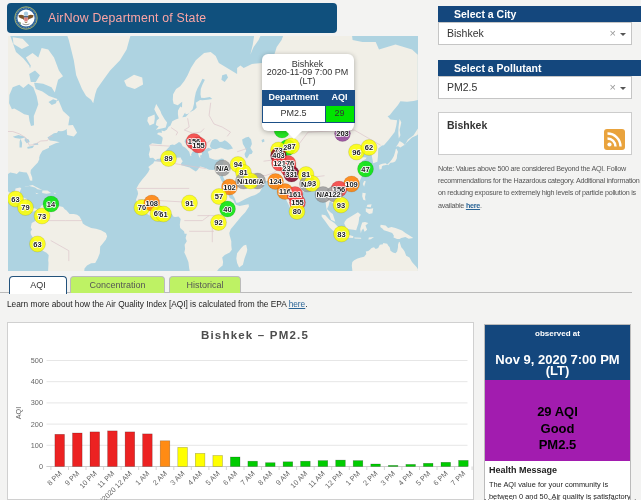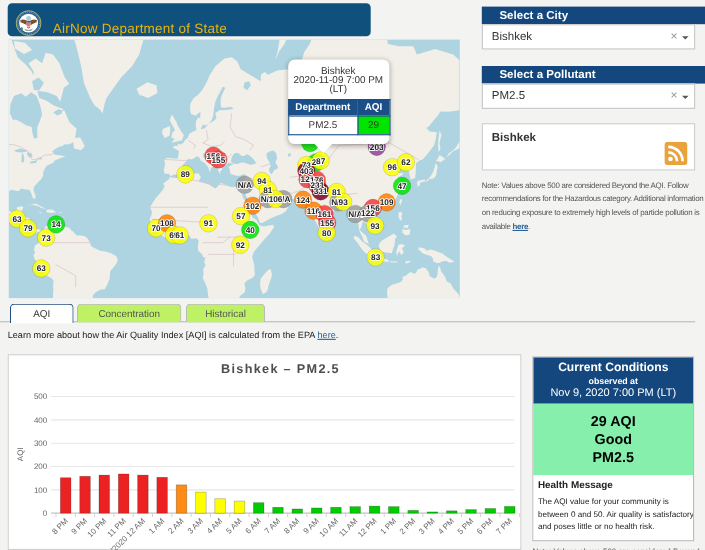--- a/index.html
+++ b/index.html
@@ -1,15 +1,15 @@
 <!DOCTYPE html>
 <html><head><meta charset="utf-8"><style>
 *{margin:0;padding:0;box-sizing:border-box}
 body{width:641px;height:500px;background:#f3f3f2;font-family:"Liberation Sans",sans-serif;overflow:hidden;position:relative}
-.hdr{position:absolute;left:7px;top:2.5px;width:330px;height:30px;background:#10507d;border-radius:4px;color:#eab308;display:flex;align-items:flex-end}
+.hdr{position:absolute;left:7px;top:2.5px;width:330px;height:30px;background:#10507d;border-radius:4px;color:#fca5a5;display:flex;align-items:center}
 .hdr .ttl{font-size:12.3px;margin-left:10px;letter-spacing:0.2px}
 .seal{margin-left:7px;width:24px;height:24px}
 .map{position:absolute;left:8px;top:36px;width:410px;height:235px;background:#aed3e1;overflow:hidden}
 .mlb{font:bold 7.5px "Liberation Sans",sans-serif;text-anchor:middle;fill:#222;paint-order:stroke;stroke:#ffffff;stroke-width:1.6px}
 .popup{position:absolute;left:253.5px;top:17.5px;width:92px;height:77px;background:#fff;border-radius:6px;box-shadow:0 1px 5px rgba(0,0,0,0.3);padding-top:6px;font-size:9px;color:#333;text-align:center;line-height:1.0;white-space:nowrap}
 .popup:after{content:"";position:absolute;left:26px;bottom:-8px;border:8px solid transparent;border-top-color:#fff;border-bottom:0;margin-left:-2px}
 .ptab{border-collapse:collapse;margin:4px auto 0;font-size:9px}
 .ptab th{background:#1b4f87;color:#fff;padding:2px 6px 3px;border:1px solid #1b4f87;font-size:9px}
 .ptab td{border:1px solid #1b4f87;padding:3px 4px 4px;text-align:center}
 .sbh{position:absolute;left:438px;width:214px;height:16px;background:#14477d;color:#fff;font-weight:bold;font-size:10.5px;line-height:16px;padding-left:16px}
@@ -21,21 +21,21 @@
 .tabs{position:absolute;left:0px;top:276px;width:632px;height:17px;border-bottom:1px solid #bbb}
 .tab{position:absolute;top:0;height:17px;background:#bef264;border:1px solid #bbb;border-bottom:none;border-radius:4px 4px 0 0;font-size:9px;color:#555;text-align:center;line-height:16px}
 .tab.on{background:#fff;height:18px;color:#333;z-index:2;border:1.5px solid #23527c;border-bottom:none}
 .learn{position:absolute;left:7px;top:299px;font-size:8.3px;color:#222}
 .learn a{color:#2a6496}
 .chartbox{position:absolute;left:7px;top:322px;width:467px;height:178px;background:#fff;border:1px solid #d0d0d0}
 .yl{font:7.3px "Liberation Sans",sans-serif;fill:#666} .xl{font:7.3px "Liberation Sans",sans-serif;fill:#666}
 .ctitle{font:600 11.5px "Liberation Sans",sans-serif;fill:#4d4d4d;letter-spacing:1.2px;text-anchor:middle}
 .cc{position:absolute;left:484px;top:324px;width:147px;border:1px solid #bbb}
 .cch{background:#14477d;color:#fff;text-align:center;padding:3px 2px 4px}
-.ccg{background:#86efac;color:#000;text-align:center;font-weight:bold;font-size:13px;padding:8px 0 7px;line-height:16.5px}
+.ccg{background:#a21caf;color:#000;text-align:center;font-weight:bold;font-size:13px;padding:24px 0 7px;line-height:16.5px}
 .ccw{background:#fff;padding:4px 4px 6px;font-size:7.4px;color:#222;line-height:11.6px;white-space:nowrap;overflow:hidden}
 .cut{position:absolute;left:484px;top:496.5px;font-size:7.2px;color:#555}
 </style></head><body>
 <div class="hdr">
  <svg class="seal" viewBox="0 0 24 24">
   <circle cx="12" cy="12" r="11.8" fill="#2a6094"></circle>
   <circle cx="12" cy="12" r="11.2" fill="none" stroke="#b9c05e" stroke-width="0.8"></circle>
   <circle cx="12" cy="12" r="9.9" fill="none" stroke="#dce6ee" stroke-width="0.5" stroke-dasharray="0.7 1.1"></circle>
   <circle cx="12" cy="12" r="8.6" fill="#fff"></circle>
   <circle cx="12" cy="7.8" r="2.2" fill="#a9cde3"></circle>
@@ -281,22 +281,21 @@
     <text transform="translate(378.1,474) rotate(-45)" text-anchor="end" class="xl">2 PM</text>
     <text transform="translate(395.6,474) rotate(-45)" text-anchor="end" class="xl">3 PM</text>
     <text transform="translate(413.2,474) rotate(-45)" text-anchor="end" class="xl">4 PM</text>
     <text transform="translate(430.8,474) rotate(-45)" text-anchor="end" class="xl">5 PM</text>
     <text transform="translate(448.3,474) rotate(-45)" text-anchor="end" class="xl">6 PM</text>
     <text transform="translate(465.9,474) rotate(-45)" text-anchor="end" class="xl">7 PM</text>
 </svg>
 
 <div class="cc">
  <div class="cch">
-  <div style="font-weight:bold;font-size:11px;line-height:13px">Current Conditions</div>
   <div style="font-weight:bold;font-size:8px;line-height:10px;margin-top:1px">observed at</div>
-  <div style="font-weight:normal;font-size:10px;line-height:11px;margin-top:0">Nov 9, 2020 7:00 PM (LT)</div>
+  <div style="font-weight:bold;font-size:13px;line-height:11px;margin-top:15px">Nov 9, 2020 7:00 PM (LT)</div>
  </div>
  <div class="ccg">29 AQI<br>Good<br>PM2.5</div>
  <div class="ccw">
   <div style="text-align:left;font-weight:bold;font-size:9px;margin-bottom:3px">Health Message</div>
   The AQI value for your community is<br>between 0 and 50. Air quality is satisfactory<br>and poses little or no health risk.
  </div>
 </div>
 <div class="cut">Note: Values above 500 are considered Beyond the AQI. Follow</div>
 </body></html>

